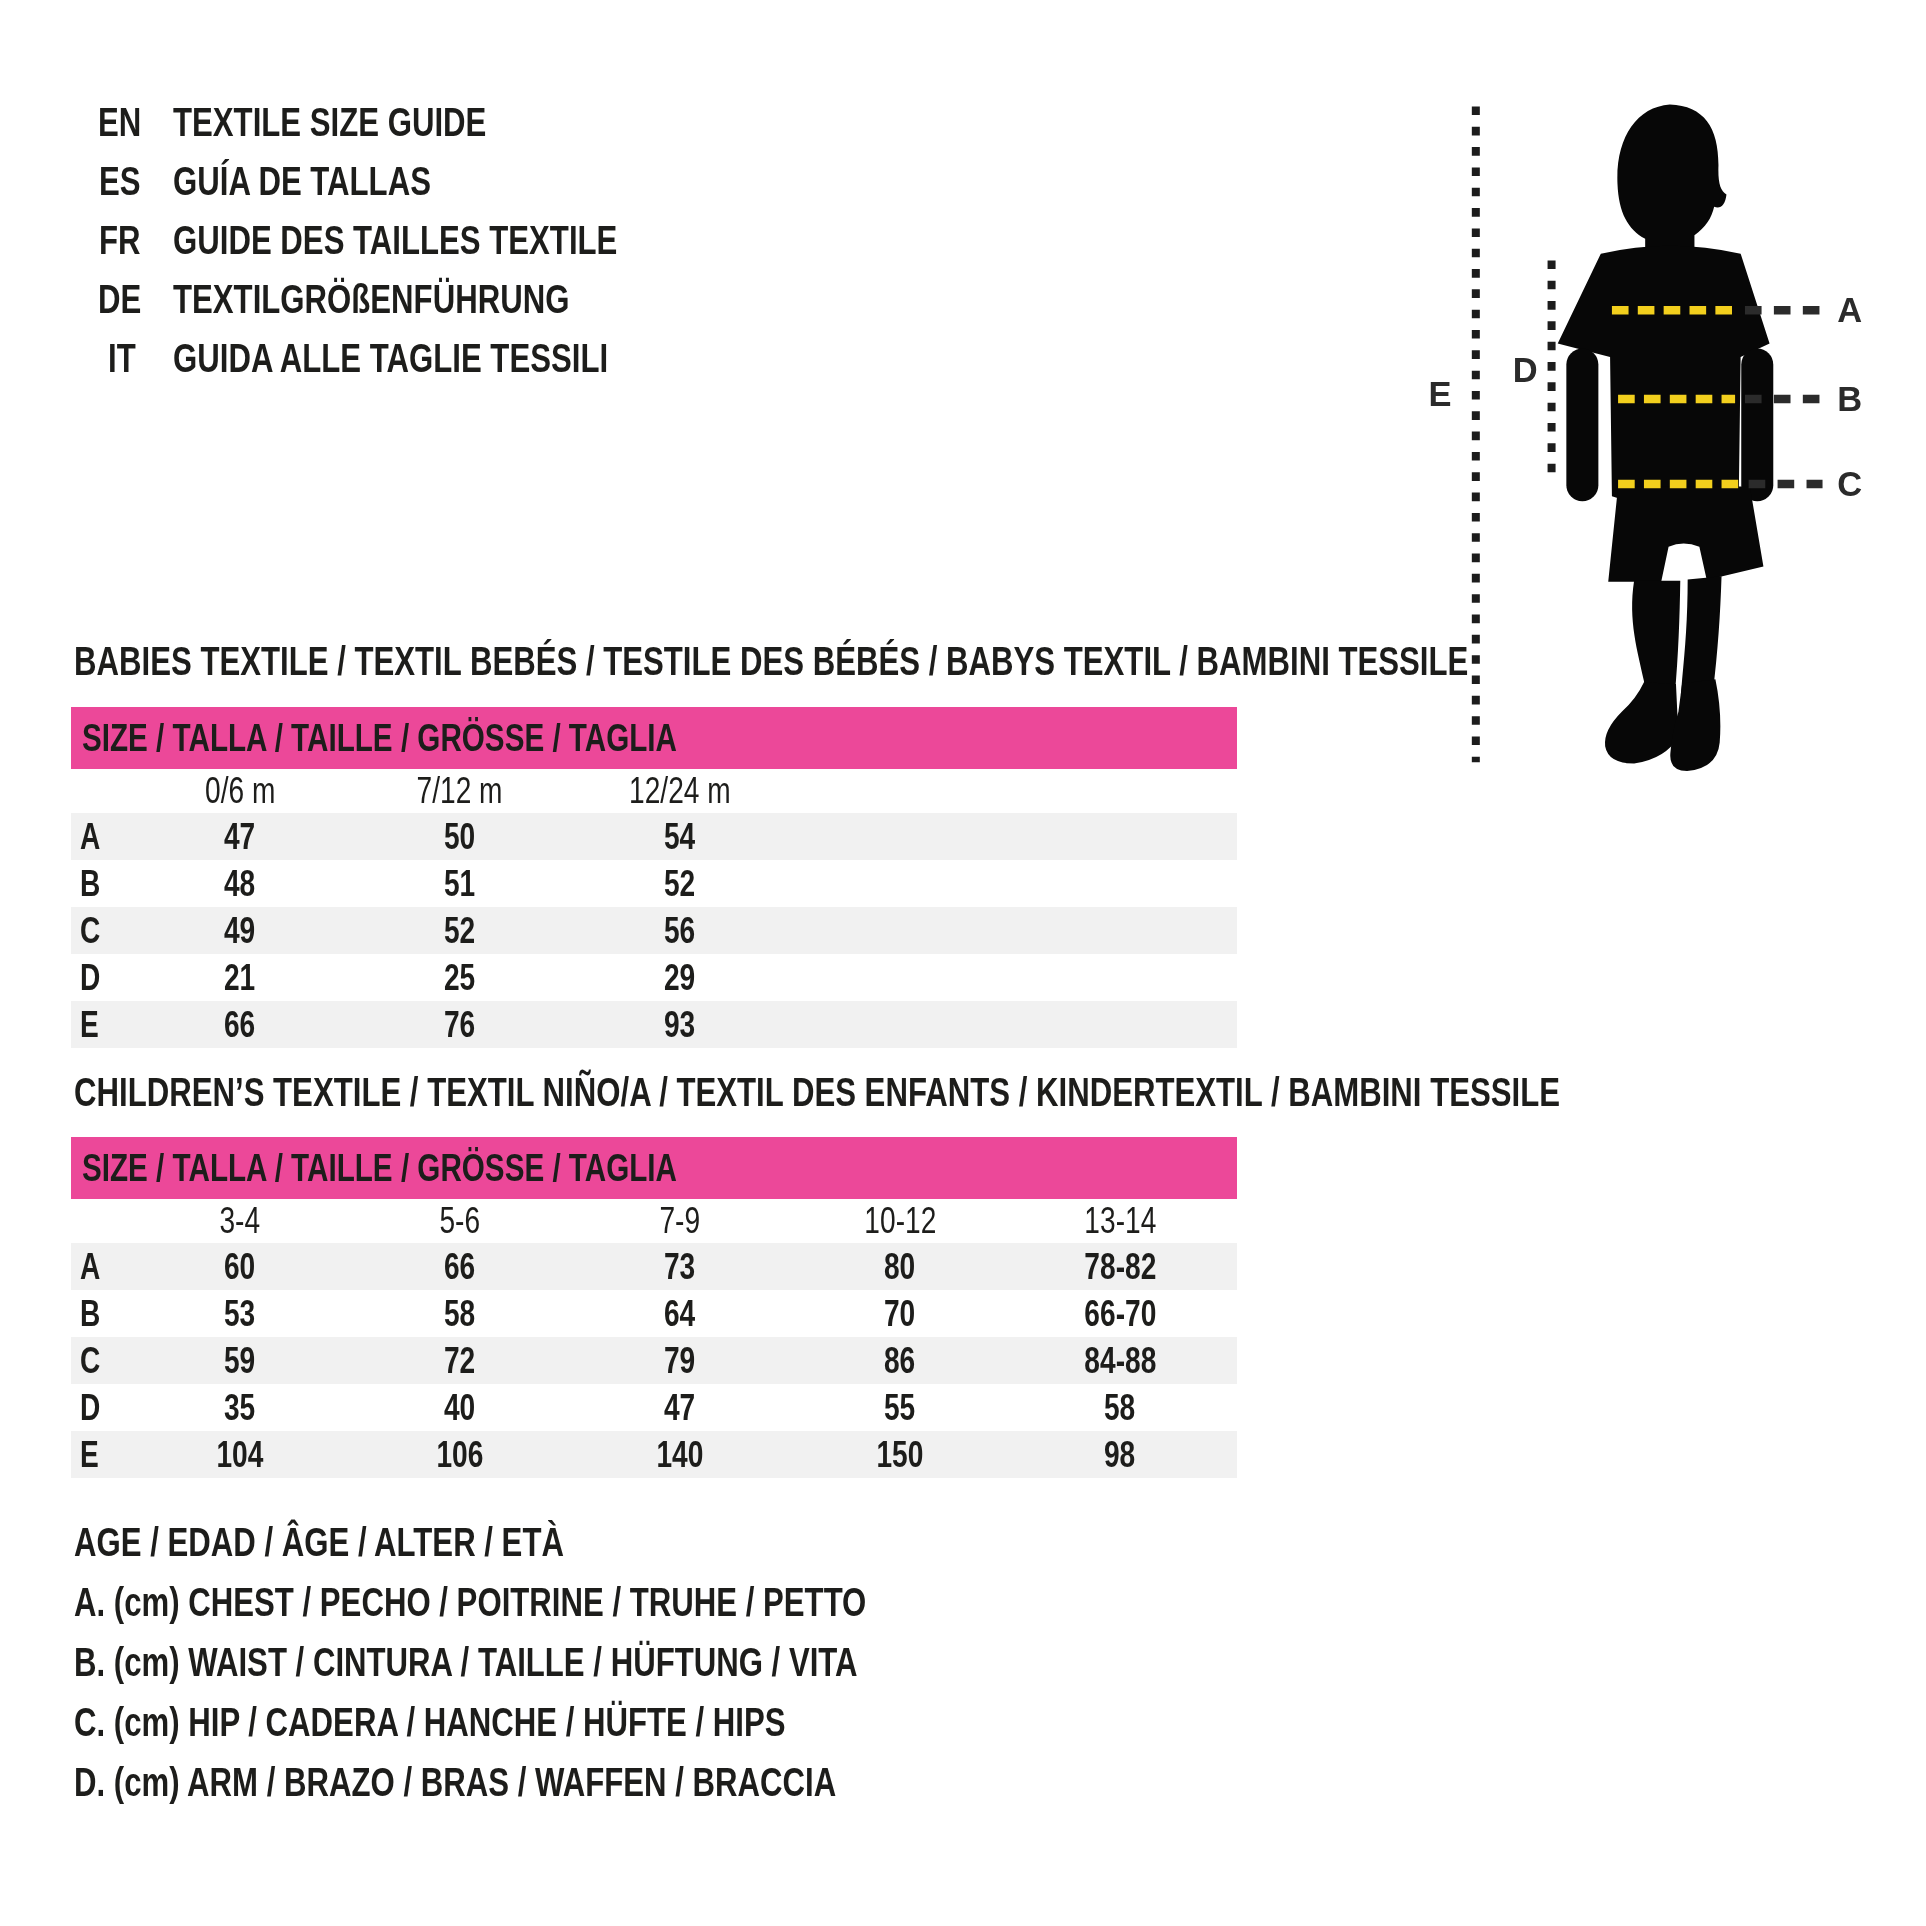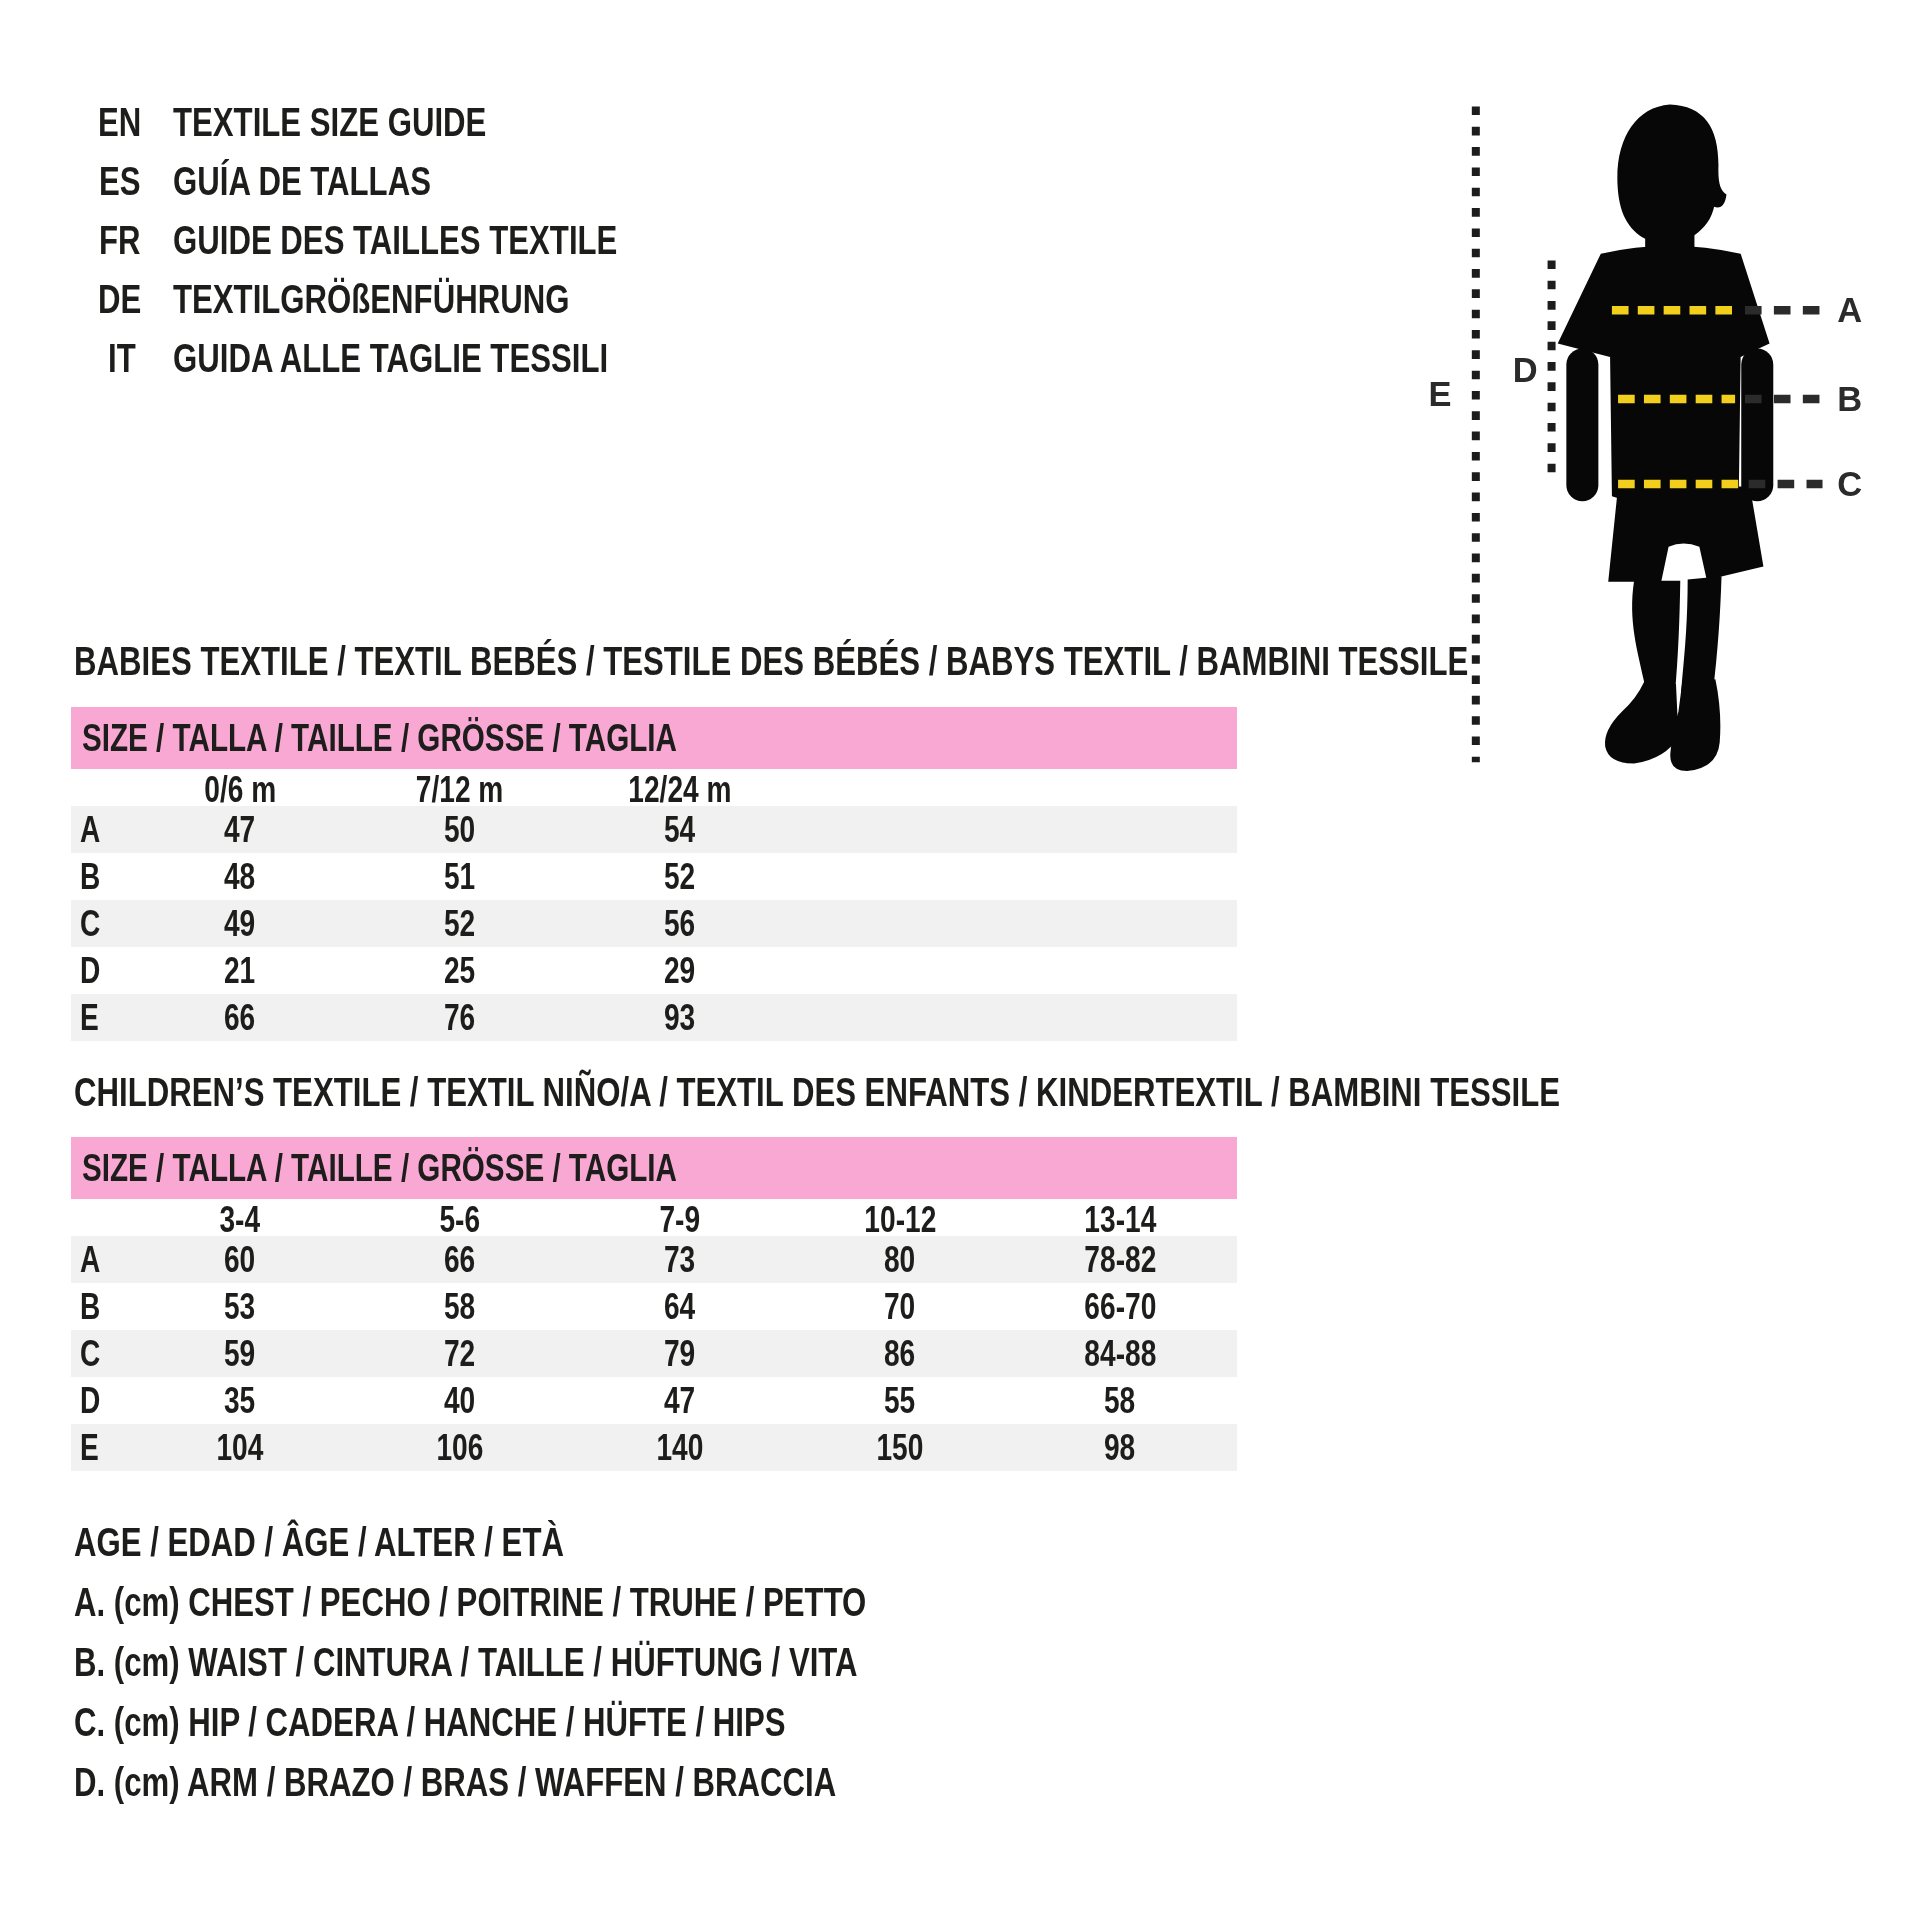--- a/index.html
+++ b/index.html
@@ -19,24 +19,24 @@
 
   
   .section-title{position:absolute;left:74px;font-size:41px;font-weight:700;height:43px;display:flex;align-items:center;}
   #babies-title{top:640px;}
   #children-title{top:1071px;}
 
   
   .size-table{position:absolute;left:71px;width:1166px;}
   #babies-table{top:707px;}
   #children-table{top:1137px;}
-  .size-bar{height:62px;background:#f9a8d4;display:flex;align-items:center;padding-left:11px;box-sizing:border-box;
+  .size-bar{height:62px;background:#ec4899;display:flex;align-items:center;padding-left:11px;box-sizing:border-box;
             font-size:39px;font-weight:700;}
   .tgrid{display:grid;grid-template-columns:59px repeat(5,220px);align-items:center;}
-  .col-head{height:37px;font-size:37px;font-weight:700;}
+  .col-head{height:44px;font-size:37px;font-weight:400;}
   .trow{height:47px;font-size:37px;font-weight:700;}
   .trow.alt{background:#f1f1f1;}
   .cell-c{text-align:center;}
   .row-label{padding-left:8.6px;}
 
   
   .legend{position:absolute;left:74px;top:1521px;text-align:right;}
   .legend-line{height:43px;margin-bottom:17px;display:flex;align-items:center;font-size:41px;font-weight:700;}
 
   

